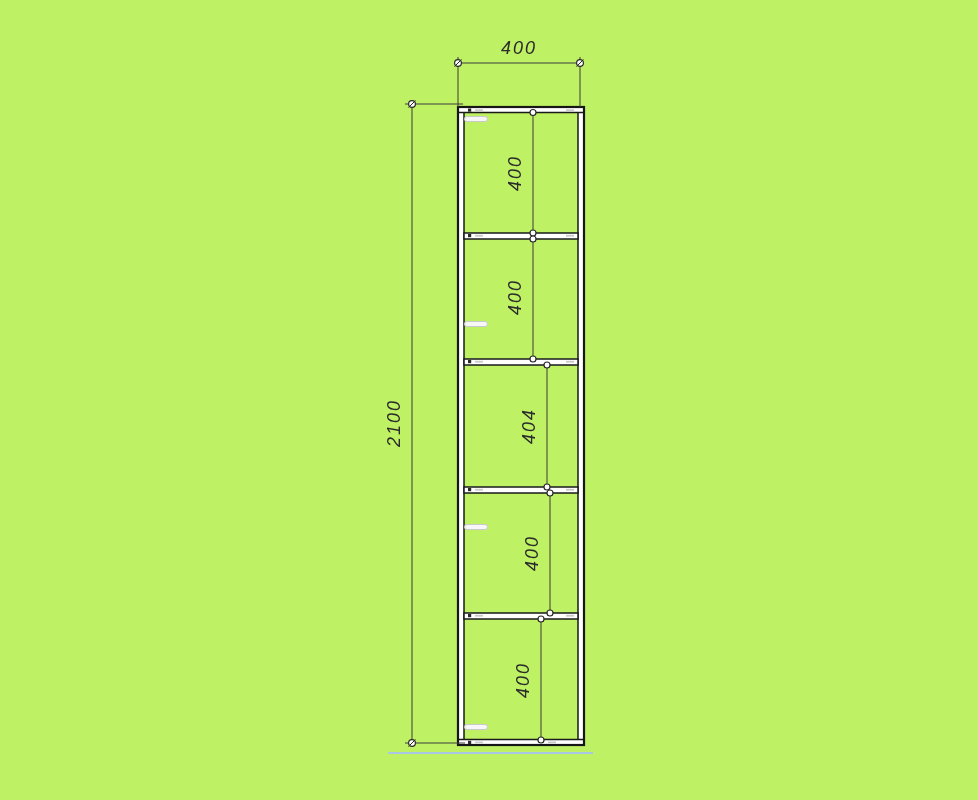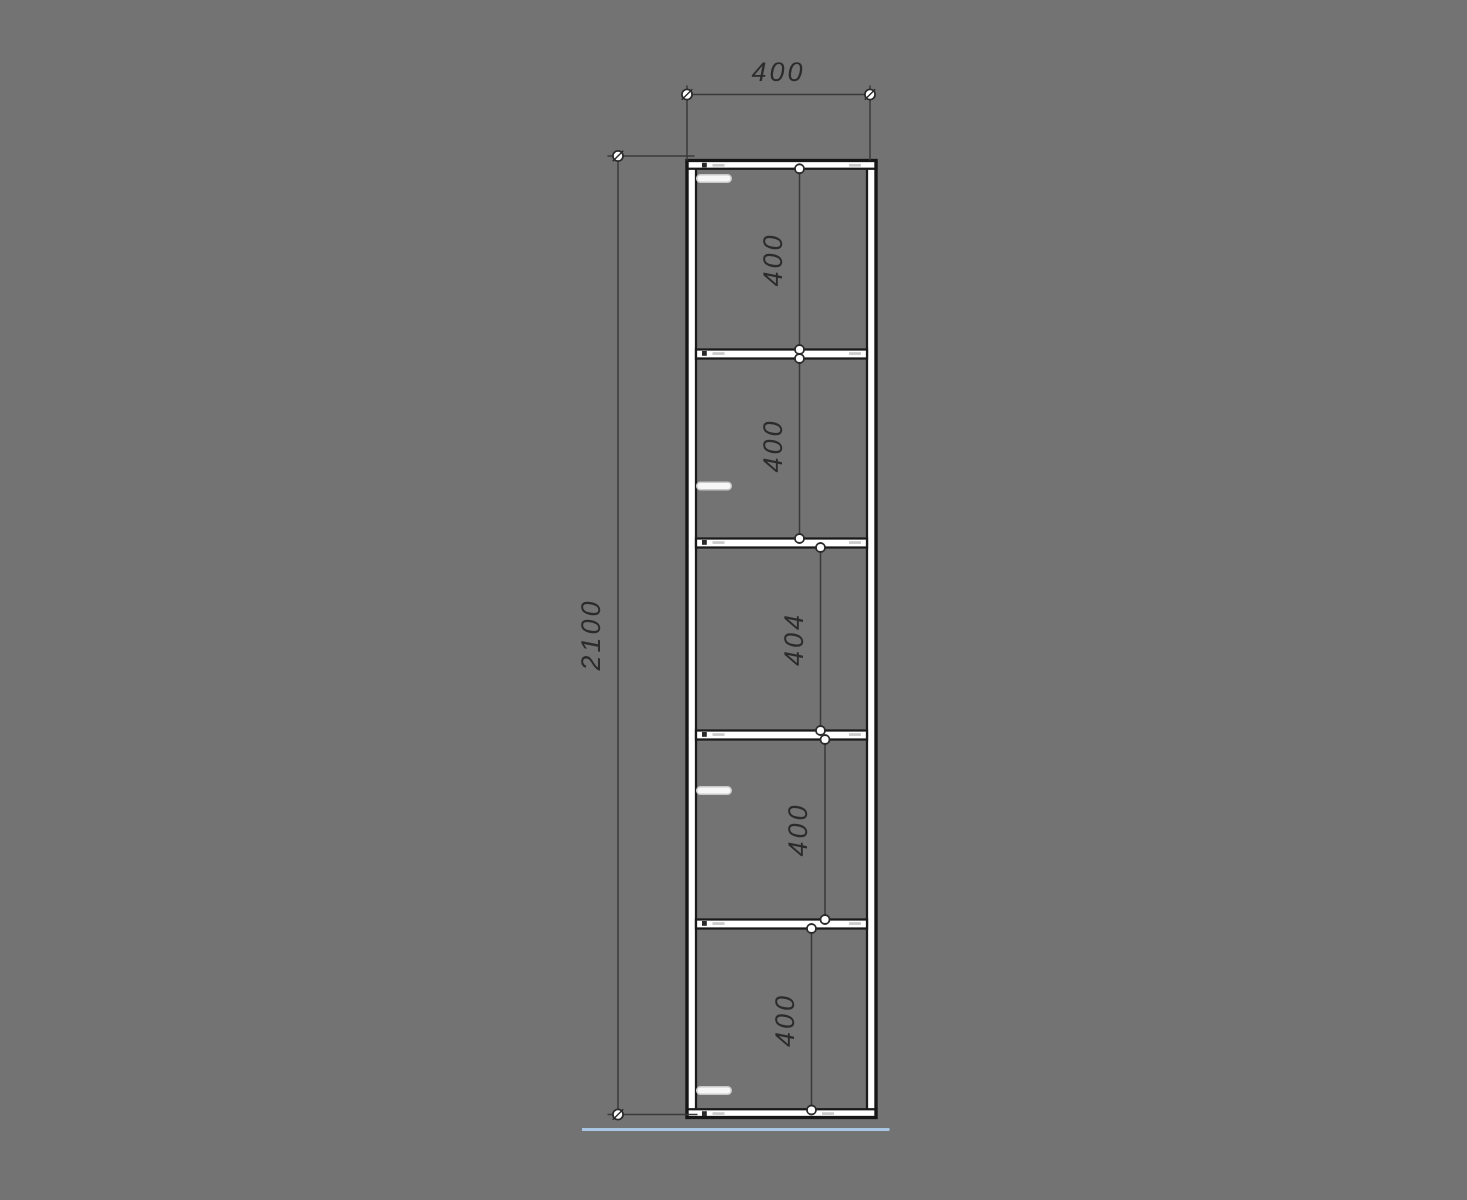--- a/index.html
+++ b/index.html
@@ -5,21 +5,21 @@
   html, body {
     margin: 0;
     padding: 0;
     background: #ffffff;
     font-family: "Liberation Sans", sans-serif;
   }
   .canvas {
     position: relative;
     width: 978px;
     height: 800px;
-    background: #737373;
+    background: #bef264;
     overflow: hidden;
   }
   svg { display: block; }
   .dim-text {
     font-family: "Liberation Sans", "DejaVu Sans", sans-serif;
     font-style: italic;
     font-size: 18px;
     letter-spacing: 2px;
     fill: #2b2b2b;
   }

